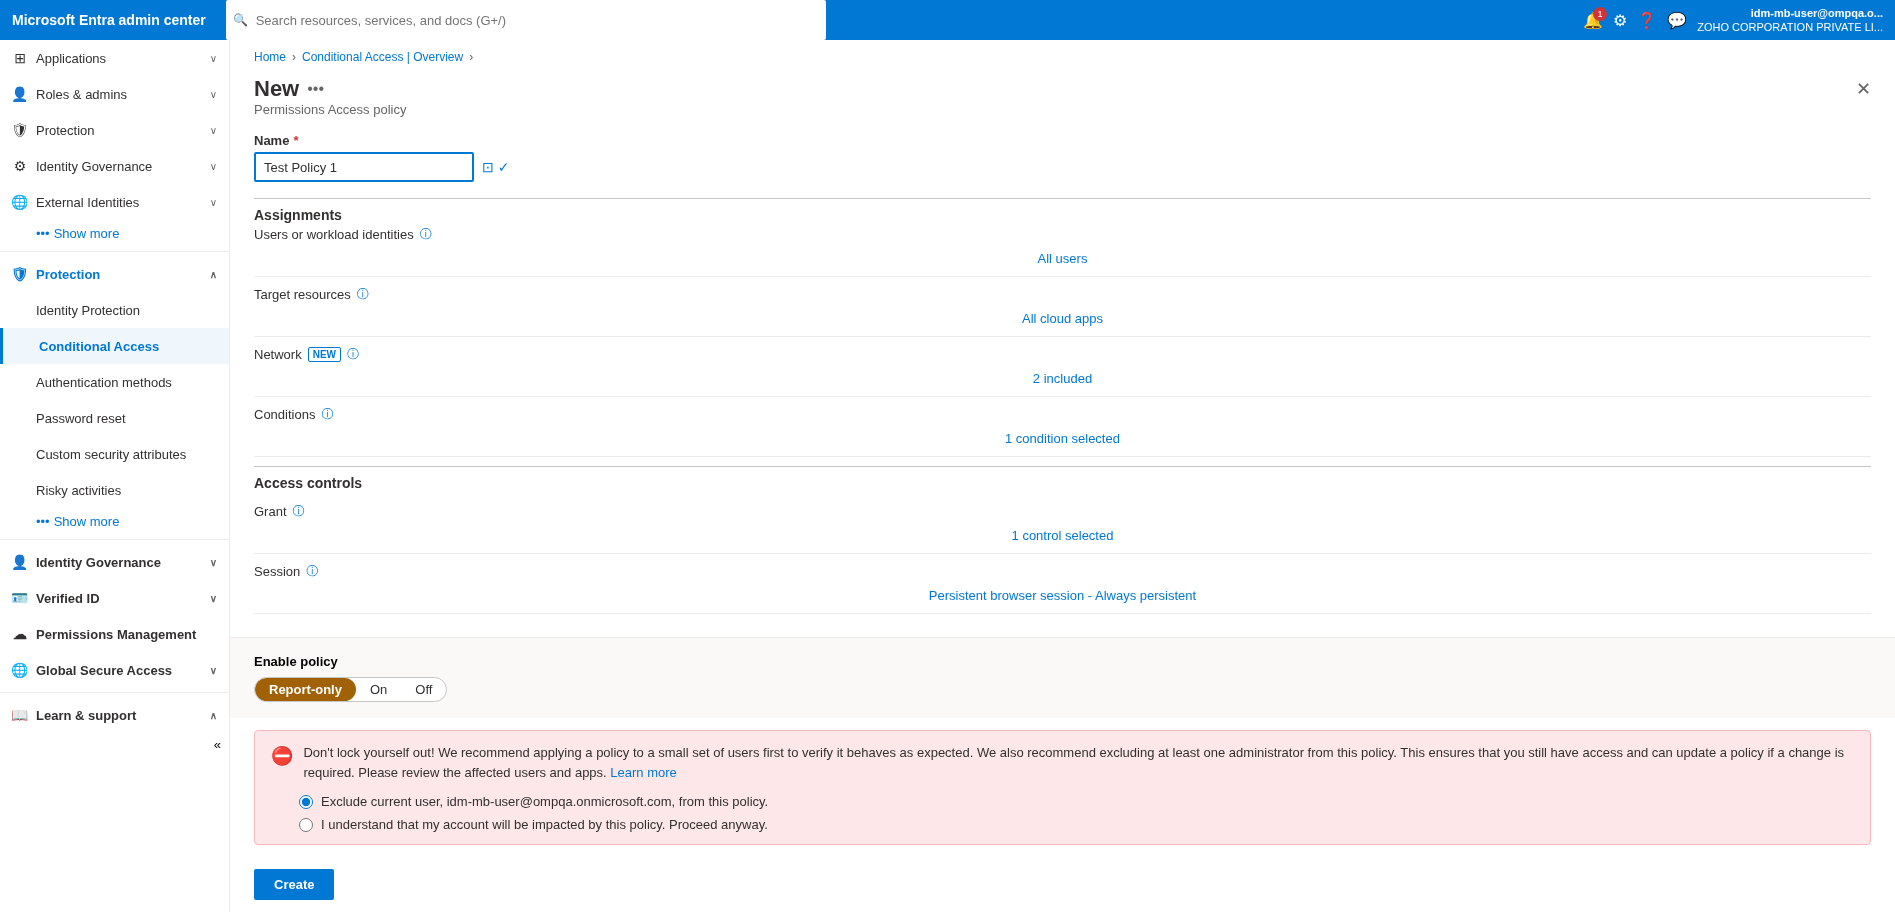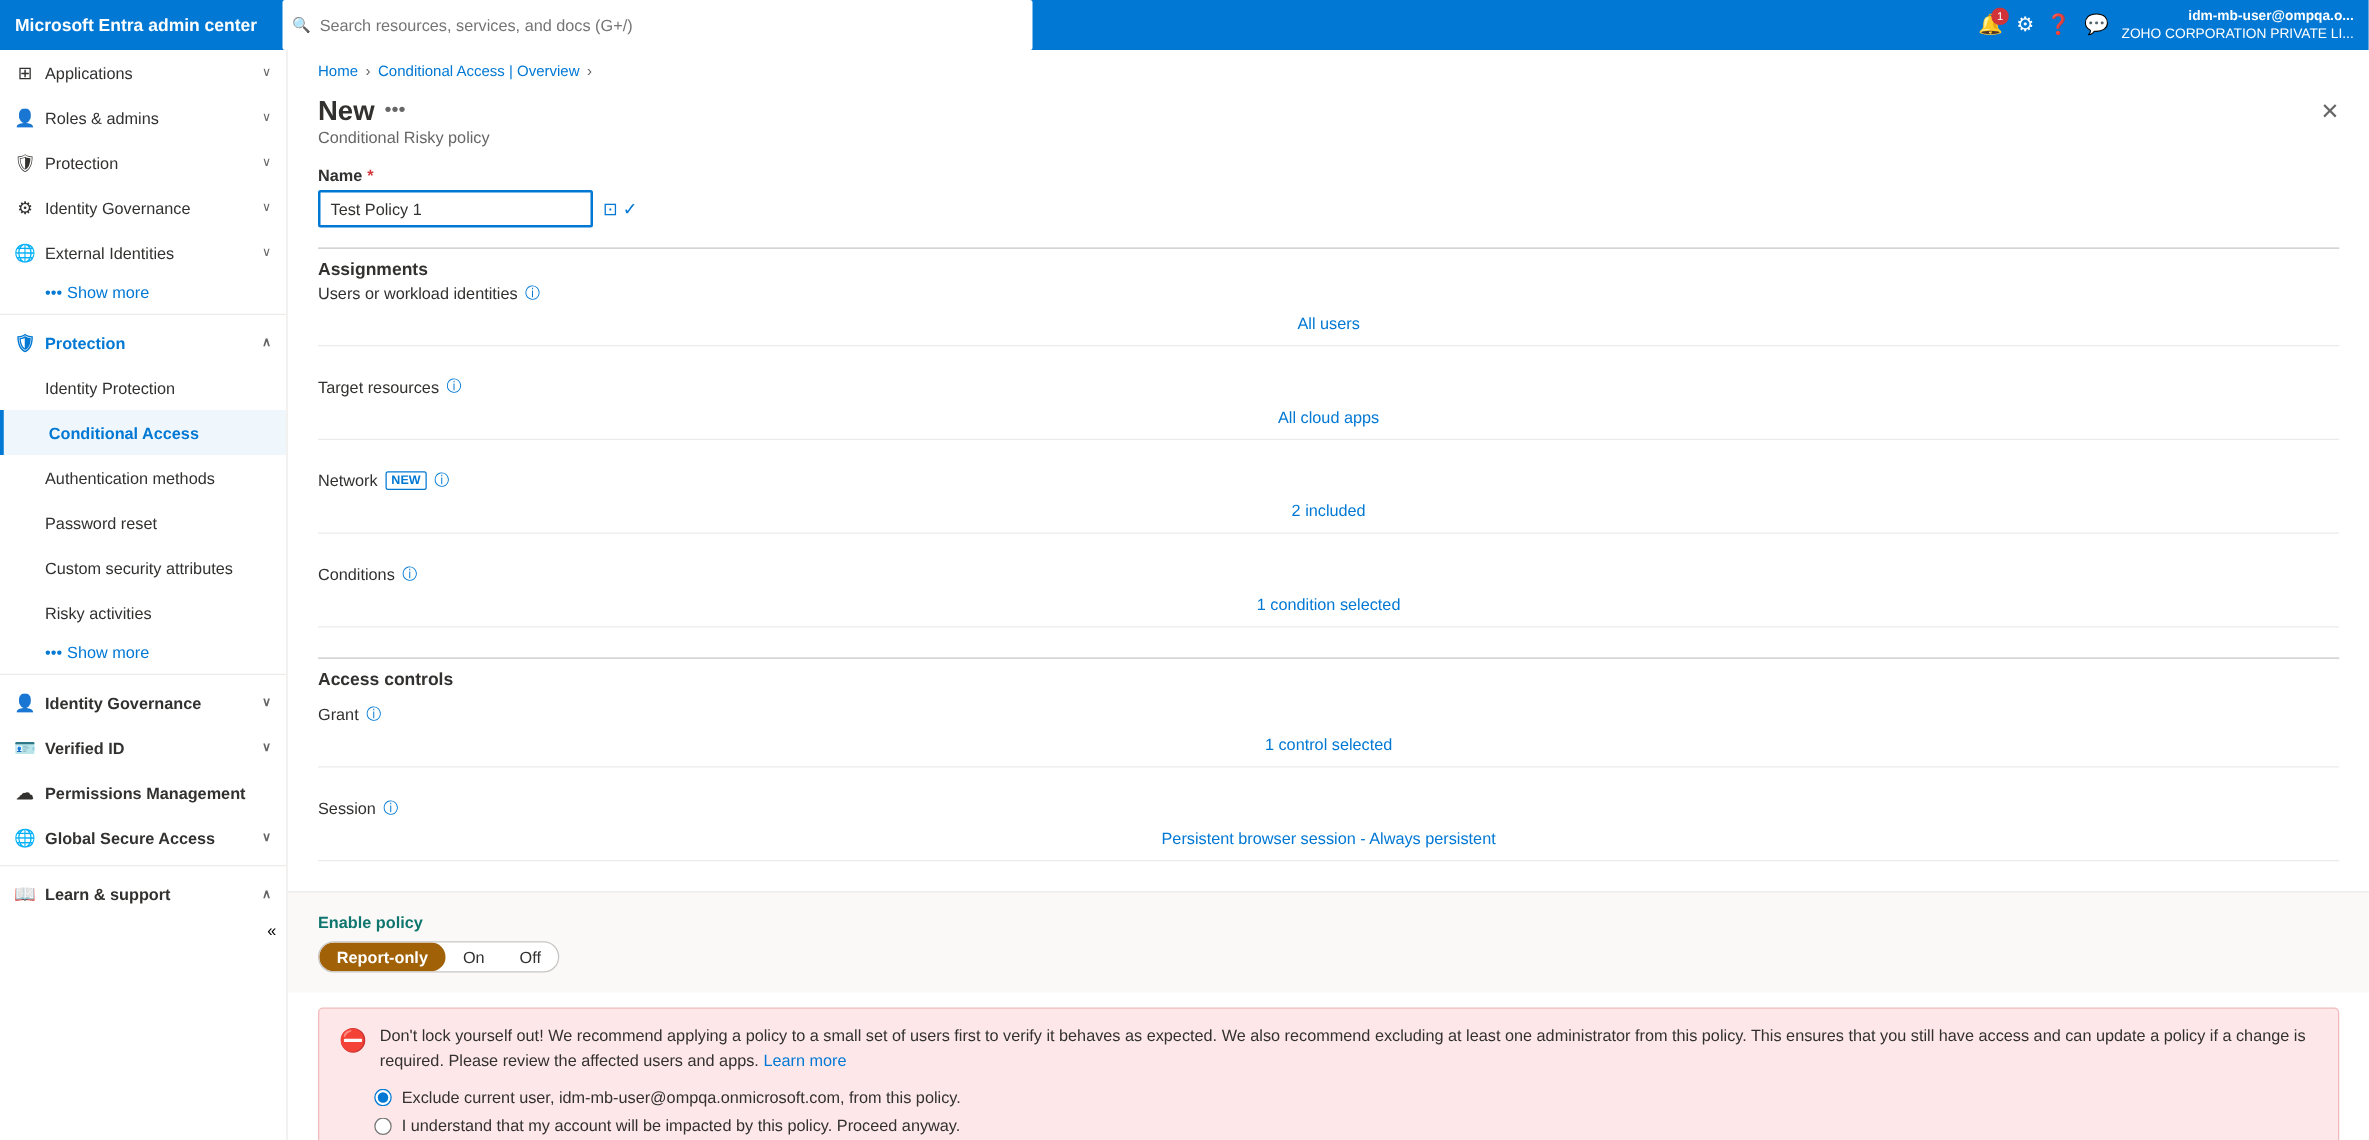--- a/index.html
+++ b/index.html
@@ -152,21 +152,21 @@
       font-size: 13px;
       width: 220px;
       height: 30px;
       color: #323130;
     }
     .input-icons { display: flex; align-items: center; gap: 4px; }
     .input-icon-btn { background: none; border: none; cursor: pointer; color: #0078d4; font-size: 14px; }
 
     .section-title { font-size: 14px; font-weight: 600; color: #323130; margin-bottom: 8px; }
 
-    .field-group { margin-bottom: 24px; }
+    .field-group { margin-bottom: 9px; }
     .field-label {
       font-size: 13px;
       color: #323130;
       margin-bottom: 4px;
       display: flex;
       align-items: center;
       gap: 6px;
     }
     .field-value {
       color: #0078d4;
@@ -184,21 +184,21 @@
       border: 1px solid #0078d4;
       color: #0078d4;
       font-size: 10px;
       font-weight: 700;
       padding: 1px 4px;
       border-radius: 2px;
     }
 
     
     .enable-policy-section { padding: 16px 24px; background: #faf9f8; border-top: 1px solid #edebe9; }
-    .enable-policy-label { font-size: 13px; font-weight: 600; color: #0f766e; margin-bottom: 8px; }
+    .enable-policy-label { font-size: 13px; font-weight: 600; color: #000000; margin-bottom: 8px; }
 
     .toggle-group {
       display: flex;
       align-items: center;
       border: 1px solid #c8c6c4;
       border-radius: 20px;
       overflow: hidden;
       width: fit-content;
       background: white;
     }
@@ -392,21 +392,21 @@
       <span class="breadcrumb-item">Conditional Access | Overview</span>
       <span class="breadcrumb-sep">›</span>
     </div>
 
     <div class="page-header">
       <span class="page-title">New</span>
       <span class="page-menu-icon">•••</span>
       <span class="close-btn">✕</span>
     </div>
     <div class="page-subtitle">
-      <span>Conditional Risky policy</span>
+      <span>Permissions Access policy</span>
     </div>
 
     <div class="form-area">
 
       <div class="form-label">
         <span>Name</span>
         <span class="required-star">*</span>
       </div>
       <div class="form-input-row">
         <input class="name-input" type="text" value="Test Policy 1" style="">

